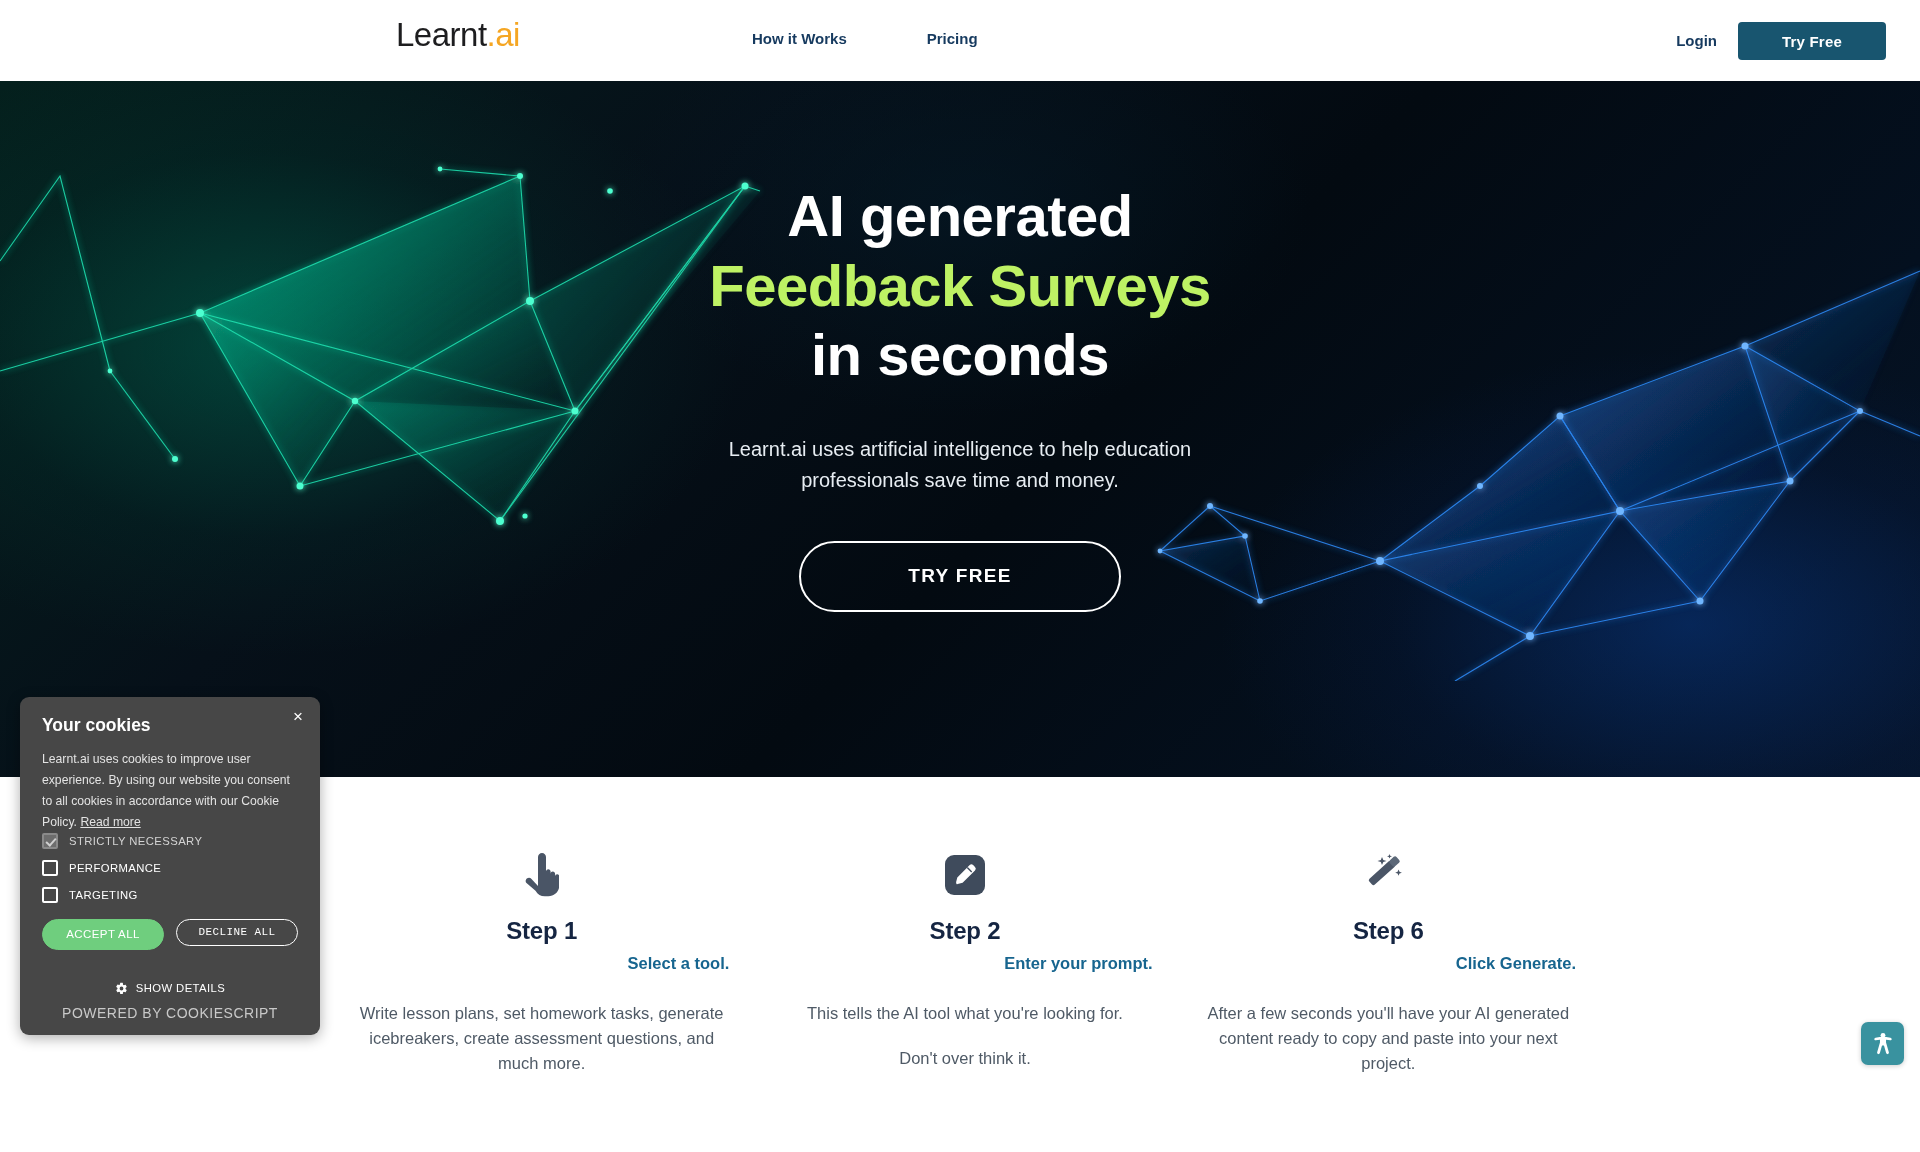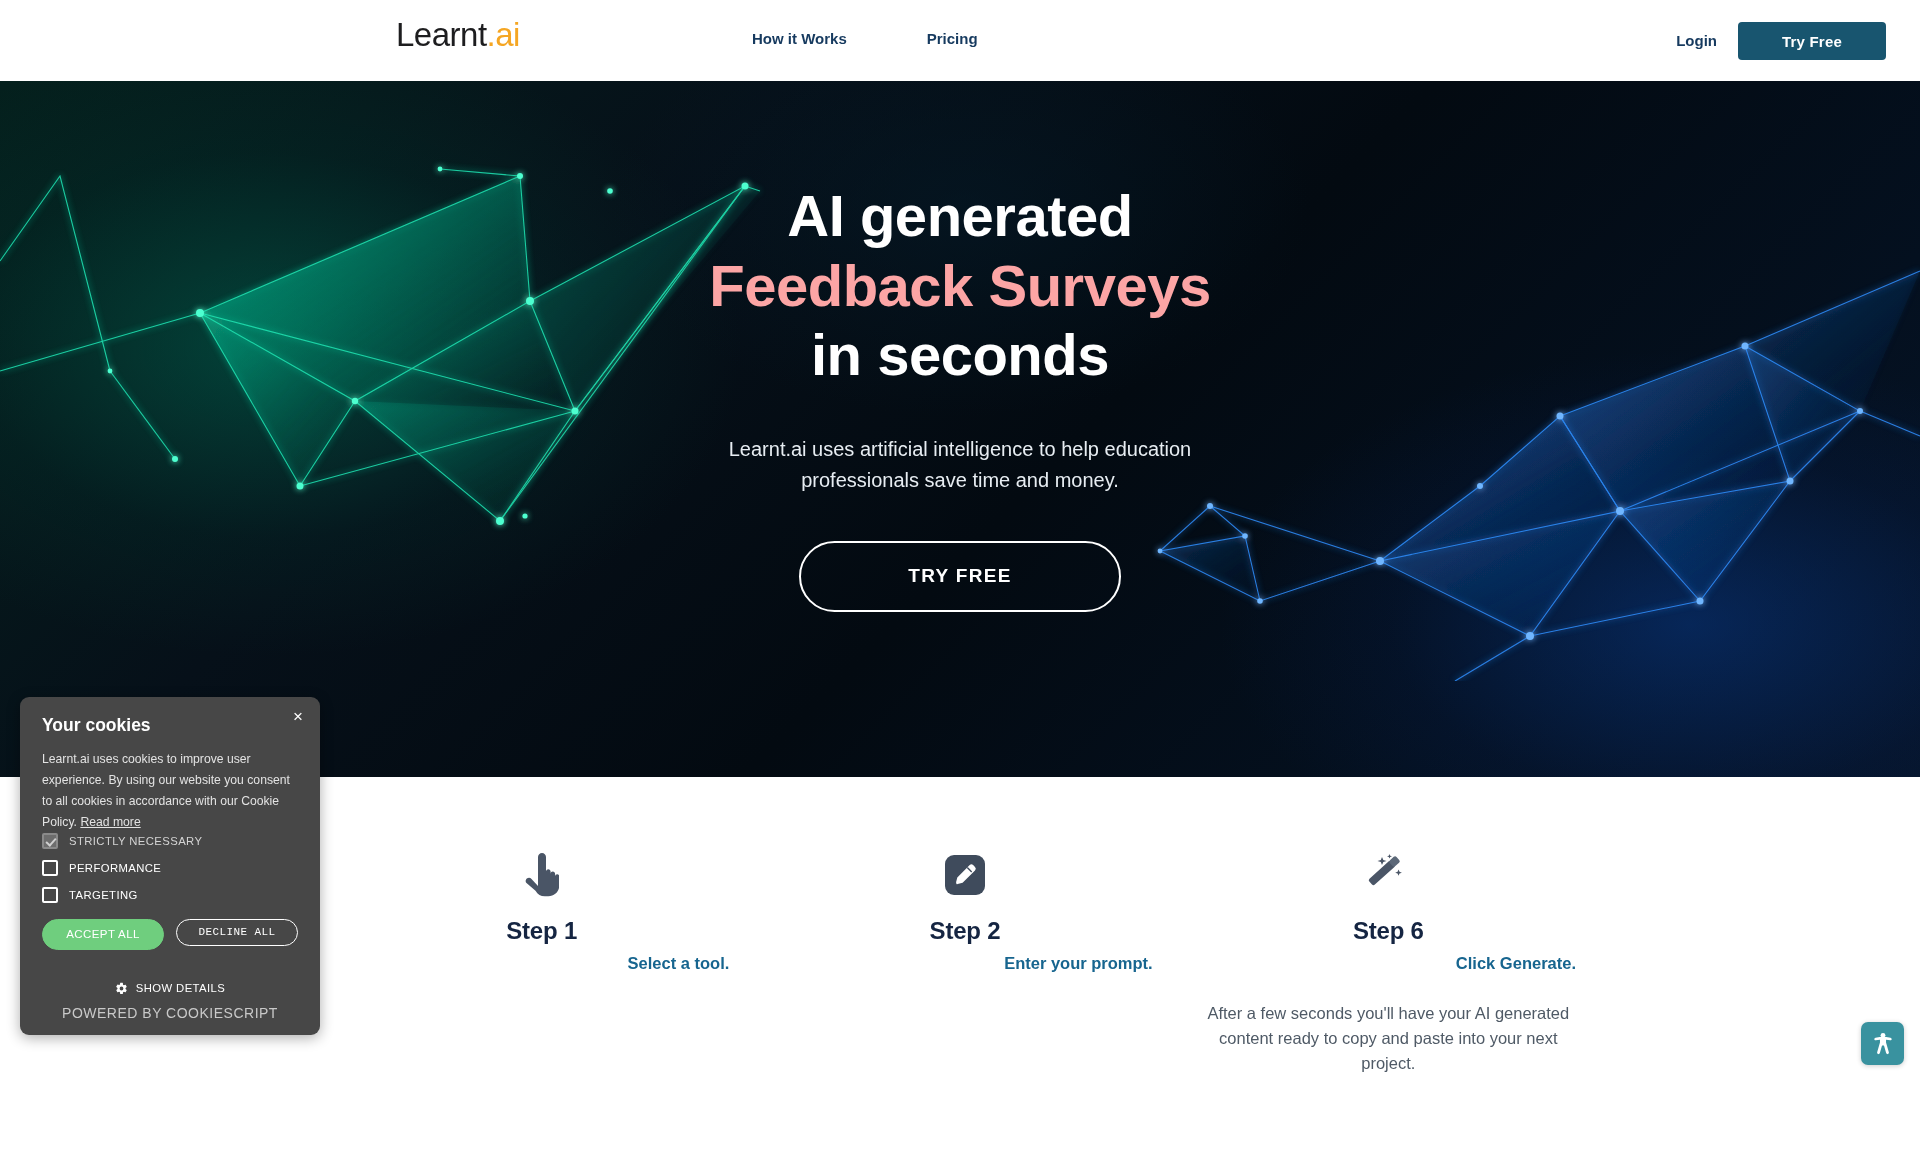--- a/index.html
+++ b/index.html
@@ -105,21 +105,21 @@
     z-index: 5;
   }
   .hero-title {
     margin-top: 100px;
     font-size: 58px;
     font-weight: 700;
     line-height: 1.2;
     color: #ffffff;
     letter-spacing: -0.5px;
   }
-  .hero-title .accent { color: #fca5a5; }
+  .hero-title .accent { color: #bef264; }
   .hero-sub {
     margin-top: 44px;
     font-size: 20px;
     font-weight: 400;
     line-height: 1.55;
     color: #e7edf2;
   }
   .hero-cta {
     margin: 45px auto 0;
     display: block;
@@ -507,32 +507,39 @@
   <div class="steps-row">
 
     <div class="step-col">
       <div class="step-icon">
         <svg width="34" height="44" viewBox="0 0 34 44" fill="#4a5566">
           <path d="M13 4c0-2.2 1.8-4 4-4s4 1.8 4 4v14.5c0-1.3 1-2.3 2.3-2.3 1.3 0 2.3 1 2.3 2.3v2.2c.1-1.2 1-2.1 2.2-2.1 1.3 0 2.3 1 2.3 2.3v2.2c.2-1.1 1-1.9 2.1-1.9 1.2 0 2.2 1 2.2 2.3v8.4c0 6.2-4.3 11.4-11 11.4h-3.6c-4.2 0-7-2-9.3-5.6L1.2 29.8c-1-1.6-.6-3.5 1-4.5 1.4-.9 3.2-.6 4.3.6L13 33V4z"></path>
         </svg>
       </div>
       <div class="step-title">Step 1</div>
       <div class="step-subtitle">Select a tool.</div>
+      <div class="step-body">
+        <p>Write lesson plans, set homework tasks, generate icebreakers, create assessment questions, and much more.</p>
+      </div>
     </div>
 
     <div class="step-col">
       <div class="step-icon">
         <svg width="42" height="42" viewBox="0 0 42 42">
           <rect x="1" y="1" width="40" height="40" rx="9" fill="#3f4b5c"></rect>
           <path d="M12 28.5l1.3-5 12.4-12.4a2.4 2.4 0 013.4 0l1.9 1.9a2.4 2.4 0 010 3.4L18.6 28.8l-5 1.3a1 1 0 01-1.3-1.3z" fill="#ffffff"></path>
           <path d="M23.3 13.6l4.4 4.4" stroke="#3f4b5c" stroke-width="1.4"></path>
         </svg>
       </div>
       <div class="step-title">Step 2</div>
       <div class="step-subtitle">Enter your prompt.</div>
+      <div class="step-body">
+        <p>This tells the AI tool what you're looking for.</p>
+        <p>Don't over think it.</p>
+      </div>
     </div>
 
     <div class="step-col">
       <div class="step-icon">
         <svg width="48" height="44" viewBox="0 0 48 44" fill="#4a5566">
           <rect x="4" y="27" width="30" height="8" rx="2" transform="rotate(-42 4 27)" fill="#4a5566"></rect>
           <rect x="24.5" y="8.5" width="9" height="8" rx="2" transform="rotate(-42 24.5 8.5)" fill="#5c6878"></rect>
           <path d="M18 4l1.3 3L22.5 8l-3.2 1.1L18 12l-1.2-2.9L13.5 8l3.3-1z"></path>
           <path d="M34.5 16.5l1 2.3 2.4.9-2.4.8-1 2.3-.9-2.3-2.4-.8 2.4-.9z"></path>
           <path d="M25.5 1l.7 1.7 1.8.6-1.8.6-.7 1.7-.7-1.7-1.8-.6 1.8-.6z"></path>

